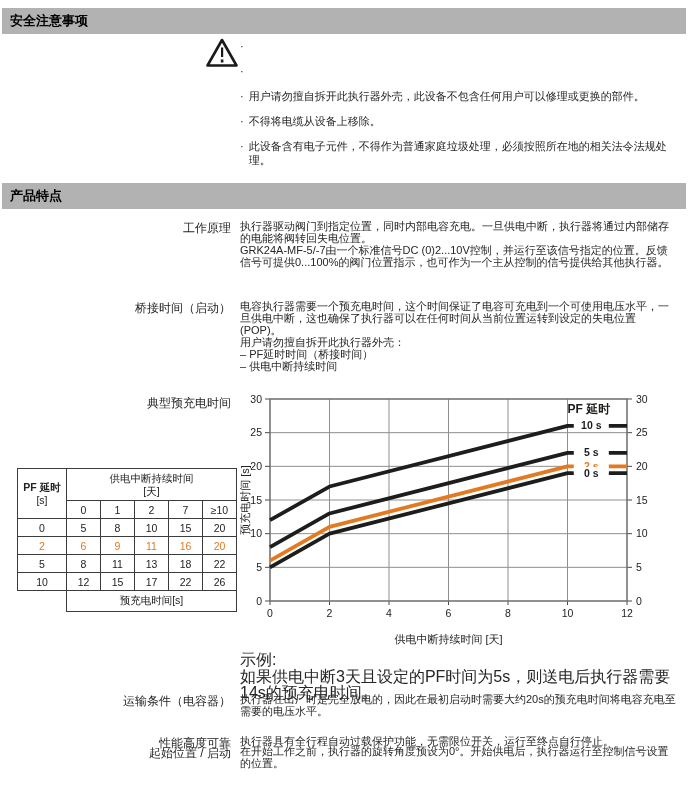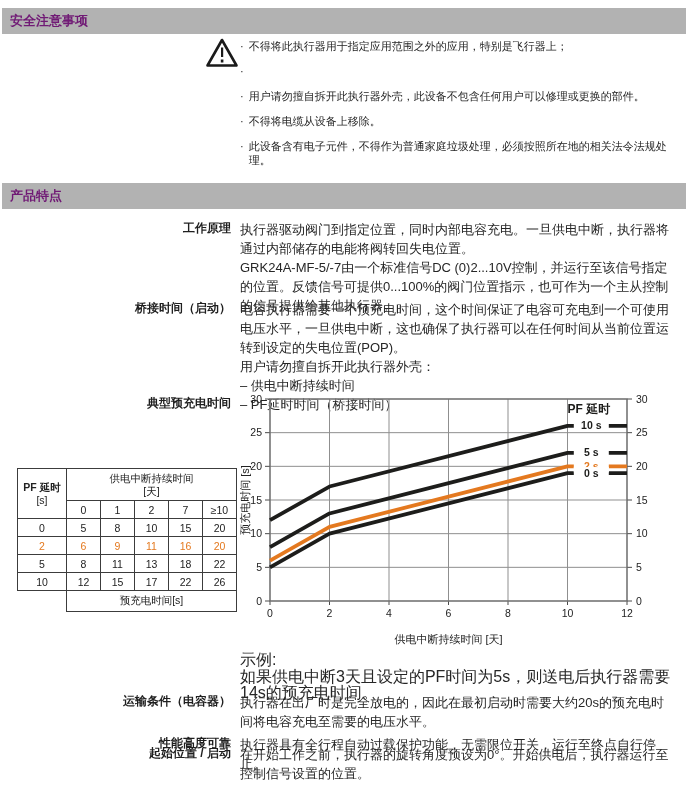--- a/index.html
+++ b/index.html
@@ -1,31 +1,31 @@
 <!DOCTYPE html>
 <html><head>
 <meta charset="utf-8">
 <style>
   html,body{margin:0;padding:0}
   body{
     width:688px;height:794px;overflow:hidden;position:relative;background:#ffffff;
     font-family:"Liberation Sans","DejaVu Sans",sans-serif;color:#262626;
   }
   .section-bar{
-    position:absolute;left:2px;right:2px;height:26px;background:#b2b2b2;color:#701a75;
+    position:absolute;left:2px;right:2px;height:26px;background:#b2b2b2;color:#000000;
     font-size:13px;font-weight:bold;line-height:26px;padding-left:8px;box-sizing:border-box;
   }
   #bar-safety{top:8px}
   #bar-features{top:183px}
   .warning{position:absolute;left:205px;top:37px;width:34px;height:31px}
   .bullets{position:absolute;left:240px;top:39px;width:438px;font-size:11px}
   .bullet-line{display:flex;margin-bottom:11px;line-height:14px}
   .bchar{margin-right:5px}
-  .row-label{position:absolute;left:0;width:231px;text-align:right;font-size:12px;font-weight:bold;color:#1f1f1f}
-  .row-content{position:absolute;left:240px;width:436px;font-size:13px;line-height:19px}
+  .row-label{position:absolute;left:0;width:231px;text-align:right;font-size:12px;font-weight:normal;color:#1f1f1f}
+  .row-content{position:absolute;left:240px;width:436px;font-size:11px;line-height:12px}
   .row-content p{margin:0}
   #lbl-wp,#content-wp{top:220px}
   #lbl-ps,#content-ps{top:300px}
   #lbl-typ{top:395px}
   #chart{position:absolute;left:238px;top:393px}
   #table-wrap{position:absolute;left:17px;top:468px}
   #example{position:absolute;left:240px;top:652px;font-size:16px;line-height:16.5px}
   #lbl-transport,#content-transport{top:693px}
   #lbl-rel,#content-rel{top:735px}
   #lbl-start,#content-start{top:745px}
@@ -60,21 +60,20 @@
   <svg width="34" height="31" viewBox="0 0 34 31">
     <path d="M17 3 L31.5 28.5 H2.5 Z" fill="none" stroke="#1a1a1a" stroke-width="2.6" stroke-linejoin="round"></path>
     <rect x="16" y="10.5" width="2.2" height="9.5" fill="#1a1a1a"></rect>
     <rect x="15.8" y="22.5" width="2.6" height="3" fill="#1a1a1a"></rect>
   </svg>
 </div>
 
 <div class="bullets" id="safety-bullets">
     <div class="bullet-line">
       <span class="bchar">·</span>
-      <span>不得将此执行器用于指定应用范围之外的应用，特别是飞行器上；</span>
     </div>
     <div class="bullet-line">
       <span class="bchar">·</span>
     </div>
     <div class="bullet-line">
       <span class="bchar">·</span>
       <span>用户请勿擅自拆开此执行器外壳，此设备不包含任何用户可以修理或更换的部件。</span>
     </div>
     <div class="bullet-line">
       <span class="bchar">·</span>
@@ -93,22 +92,22 @@
 <div class="row-label" id="lbl-wp">工作原理</div>
 <div class="row-content" id="content-wp">
   <p>执行器驱动阀门到指定位置，同时内部电容充电。一旦供电中断，执行器将通过内部储存的电能将阀转回失电位置。</p>
   <p>GRK24A-MF-5/-7由一个标准信号DC (0)2...10V控制，并运行至该信号指定的位置。反馈信号可提供0...100%的阀门位置指示，也可作为一个主从控制的信号提供给其他执行器。</p>
 </div>
 
 <div class="row-label" id="lbl-ps">桥接时间（启动）</div>
 <div class="row-content" id="content-ps">
   <p>电容执行器需要一个预充电时间，这个时间保证了电容可充电到一个可使用电压水平，一旦供电中断，这也确保了执行器可以在任何时间从当前位置运转到设定的失电位置(POP)。</p>
   <p>用户请勿擅自拆开此执行器外壳：</p>
+  <p>– PF延时时间（桥接时间）</p>
   <p>– 供电中断持续时间</p>
-  <p>– PF延时时间（桥接时间）</p>
 </div>
 
 <div class="row-label" id="lbl-typ">典型预充电时间</div>
 
 <svg id="chart" width="444" height="258" viewBox="0 0 444 258">
     <line x1="32" y1="6" x2="32" y2="208" stroke="#8f8f8f" stroke-width="1"></line>
     <line x1="32" y1="208" x2="32" y2="212" stroke="#4a4a4a" stroke-width="1"></line>
     <text x="32" y="224" text-anchor="middle" class="tick">0</text>
     <line x1="91.5" y1="6" x2="91.5" y2="208" stroke="#8f8f8f" stroke-width="1"></line>
     <line x1="91.5" y1="208" x2="91.5" y2="212" stroke="#4a4a4a" stroke-width="1"></line>

